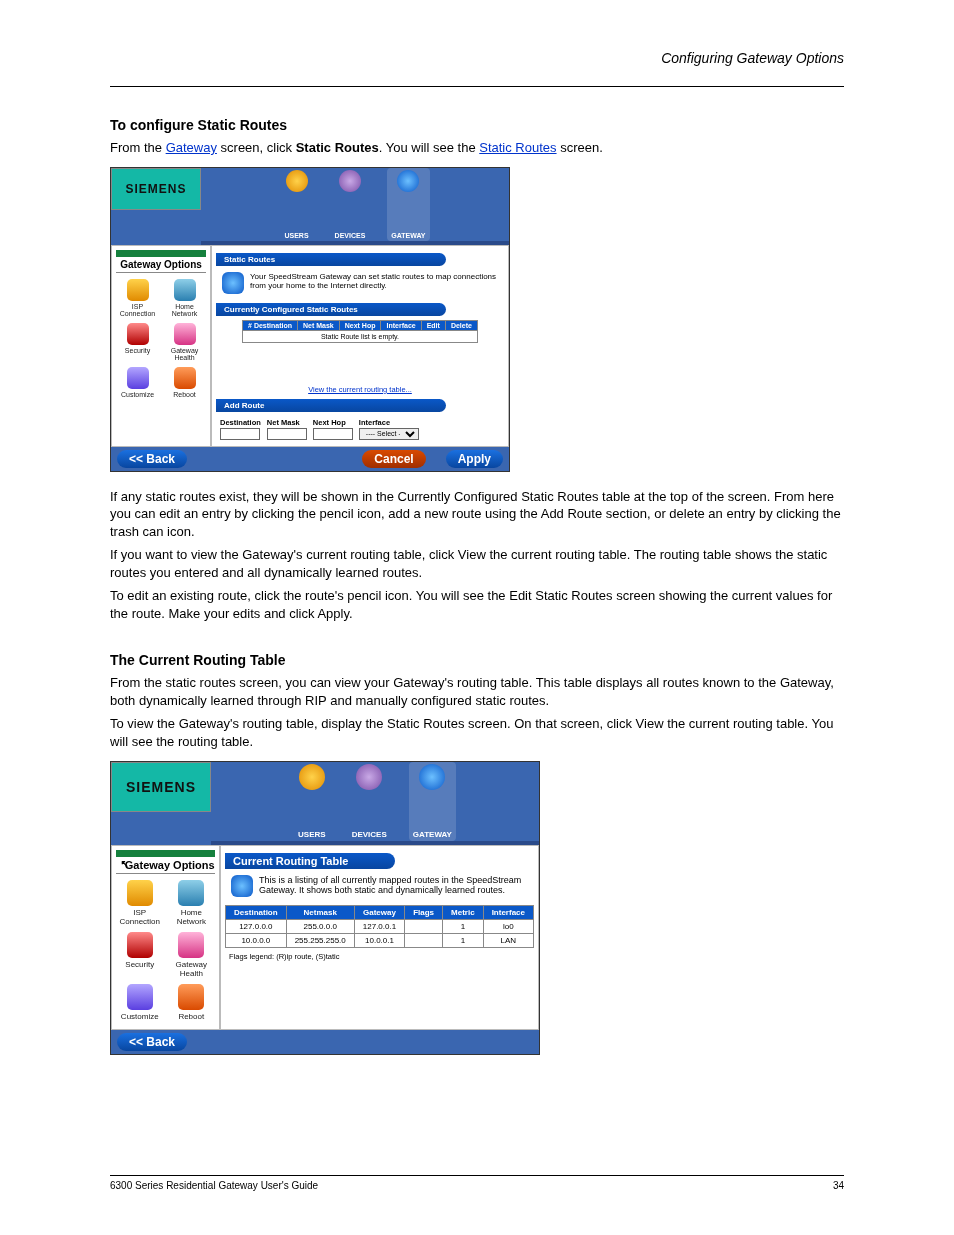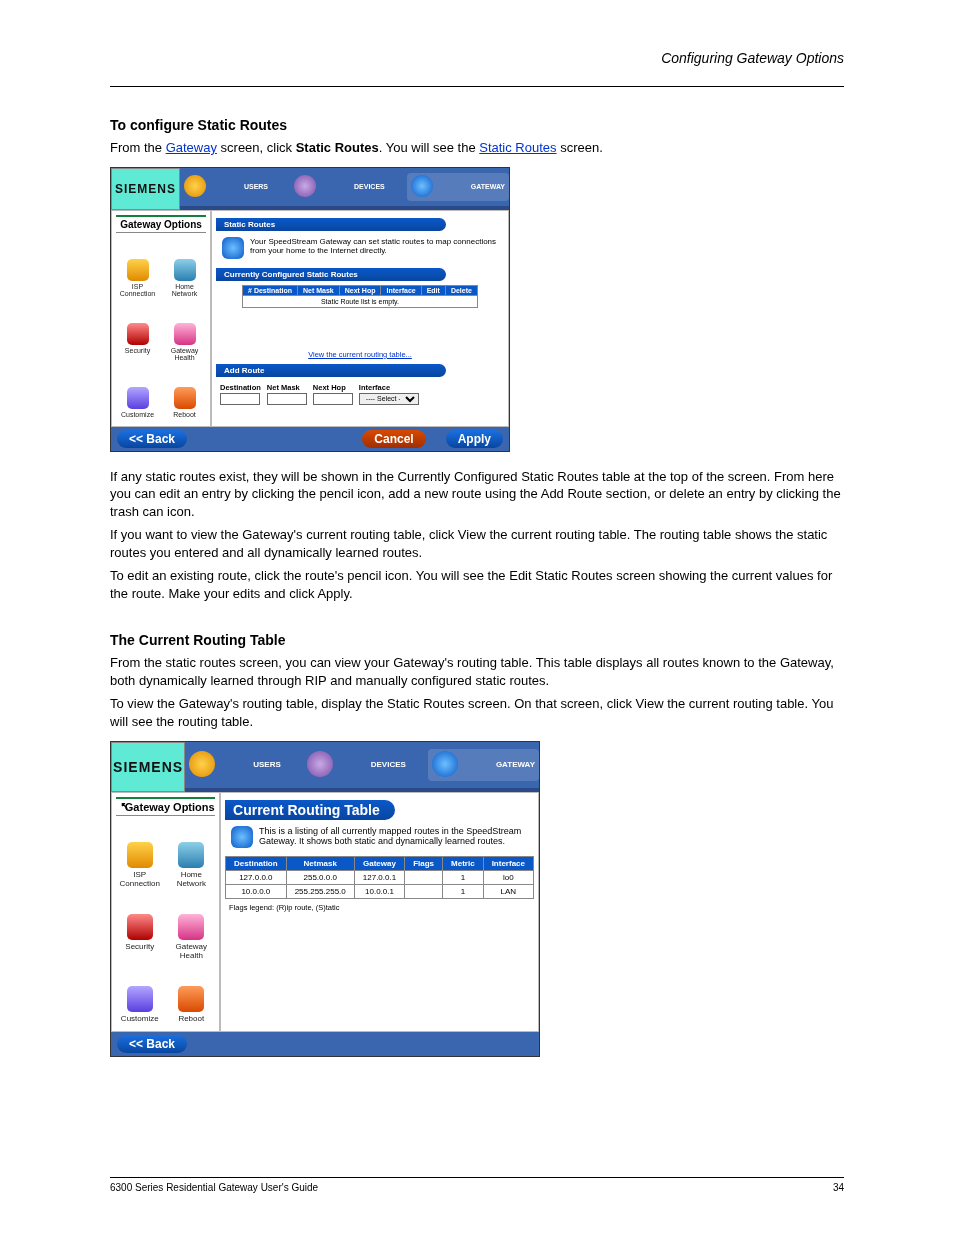--- a/index.html
+++ b/index.html
@@ -25,21 +25,21 @@
     background: #3a66b0;
     font-size: 8px;
     color: #000;
   }
   .app-ui.large { width: 430px; font-size: 9px; }
   .ui-top {
     display: flex;
     background: #3a66b0;
   }
   .logo-box {
-    background: #5eead4;
+    background: #14b8a6;
     width: 90px;
     height: 42px;
     display: flex;
     align-items: center;
     justify-content: center;
     font-weight: bold;
     font-size: 12px;
     letter-spacing: 1px;
     color: #111;
     border: 1px solid #888;
@@ -48,20 +48,21 @@
     flex: 1;
     display: flex;
     align-items: center;
     justify-content: center;
     gap: 18px;
     background: #3a66b0;
     border-bottom: 4px solid #2a4a8a;
   }
   .top-icon {
     display: flex;
+    flex-direction: column;
     align-items: center;
     color: #fff;
     font-size: 7px;
     font-weight: bold;
     padding: 2px 4px;
     gap: 38px;
   }
   .top-icon.active {
     background: rgba(255,255,255,0.15);
     border-radius: 4px;
@@ -86,37 +87,36 @@
   .sidebar {
     width: 100px;
     background: #fff;
     border: 1px solid #bbb;
     padding: 4px 4px 8px 4px;
     text-align: center;
   }
   .sidebar-title {
     font-size: 10px;
     font-weight: bold;
-    border-top: 2px solid #15803d;
+    border-top: 7px solid #15803d;
     border-bottom: 1px solid #888;
     padding: 2px 0;
     margin-bottom: 6px;
   }
   .side-grid {
     display: grid;
     grid-template-columns: 1fr 1fr;
     gap: 6px 4px;
   }
   .side-item {
     display: flex;
     flex-direction: column;
     align-items: center;
     font-size: 7px;
     color: #222;
-    margin-top: 20px;
   }
   .side-icon {
     width: 22px; height: 22px; border-radius: 5px;
     margin-bottom: 2px;
     display:flex;align-items:center;justify-content:center;
     font-size:12px;color:#fff;
   }
   .si-isp{background:linear-gradient(#ffd24a,#e08a00);}
   .si-home{background:linear-gradient(#8ecfe8,#2a7fb0);}
   .si-sec{background:linear-gradient(#ff8a8a,#b00000);}
@@ -198,21 +198,21 @@
   .pill-btn.cancel { background:linear-gradient(#d94a00,#a02e00); }
   .footer-right { display:flex; gap:20px; }
   .legend-line { font-size:7.5px; padding:2px 4px; }
   .large .logo-box { width:100px; height:50px; font-size:14px; }
   .large .top-icon { font-size:8px; }
   .large .icon-circle { width:26px; height:26px; }
   .large .sidebar { width:110px; }
   .large .sidebar-title { font-size:11px; }
   .large .side-icon { width:26px; height:26px; }
   .large .side-item { font-size:8px; }
-  .large .pill-bar { font-size:14px; width:55%; }
+  .large .pill-bar { font-size:11px; width:55%; }
   .large .desc-text { font-size:9px; }
   .large .mini-table { font-size:8px; }
   .large .mini-table th, .large .mini-table td { padding:2px 8px; }
   .bottom-rule { border:none; border-top:1px solid #000; margin-top:120px; }
   .page-footer {
     display:flex; justify-content:space-between;
     font-size:10px; margin-top:4px;
   }
   .cursor-arrow {
     position:relative; top:-2px; left:4px;

